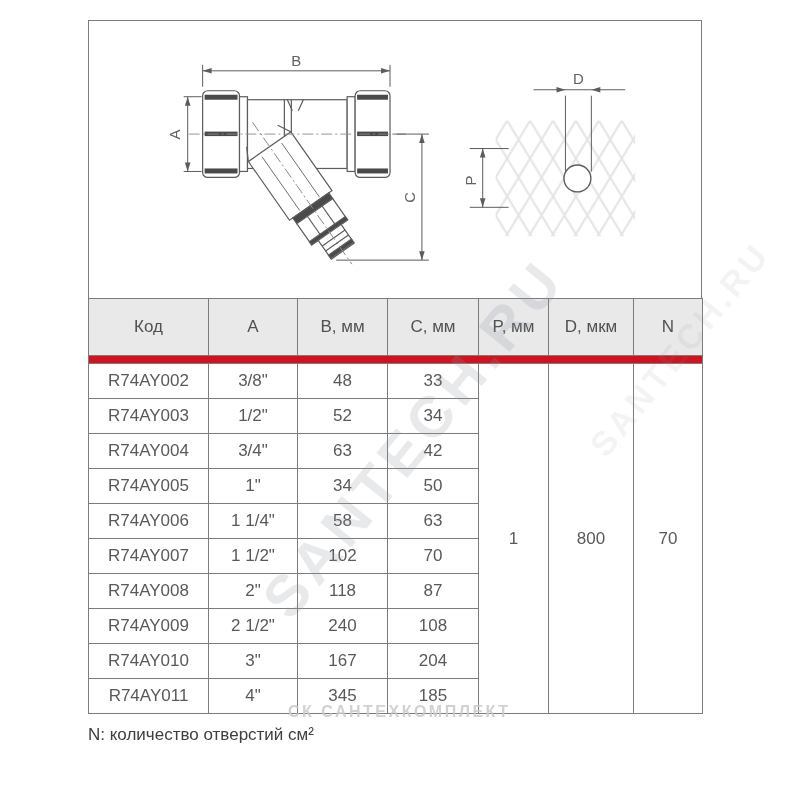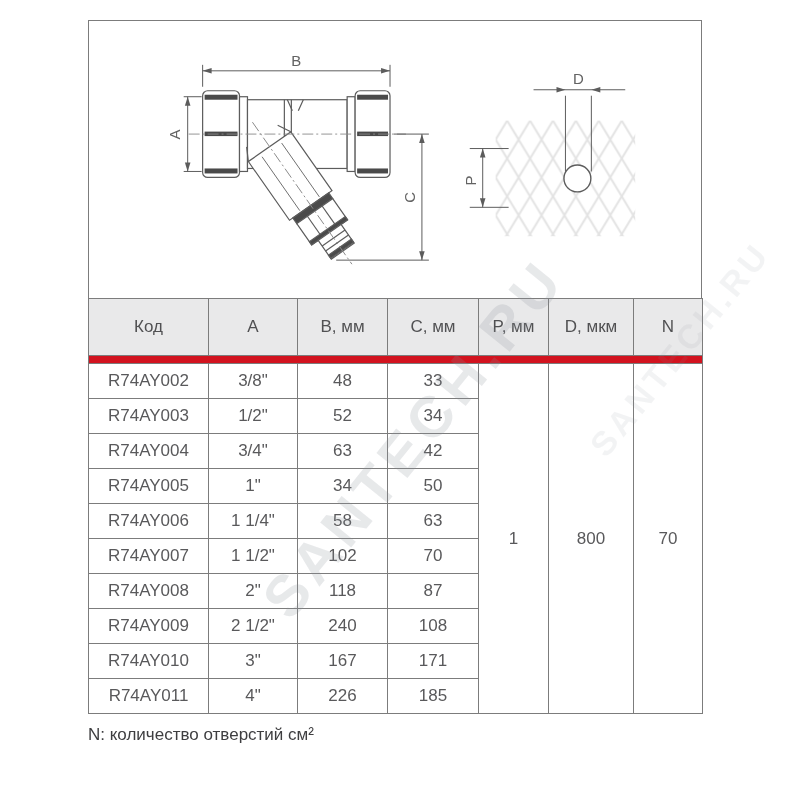--- a/index.html
+++ b/index.html
@@ -234,31 +234,32 @@
       <tr>
         <td>R74AY009</td>
         <td>2 1/2"</td>
         <td>240</td>
         <td>108</td>
       </tr>
       <tr>
         <td>R74AY010</td>
         <td>3"</td>
         <td>167</td>
-        <td>171</td>
+        <td>204</td>
       </tr>
       <tr>
         <td>R74AY011</td>
         <td>4"</td>
-        <td>226</td>
+        <td>345</td>
         <td>185</td>
       </tr>
     </tbody>
   </table>
 
   <div class="legend">
     <div>N: количество отверстий см²</div>
   </div>
 
   <div class="wm wm-diag">SANTECH.RU</div>
   <div class="wm wm-diag2">SANTECH.RU</div>
+  <div class="wm wm-bottom">СК САНТЕХКОМПЛЕКТ</div>
 
 </div>
 
 </body></html>

